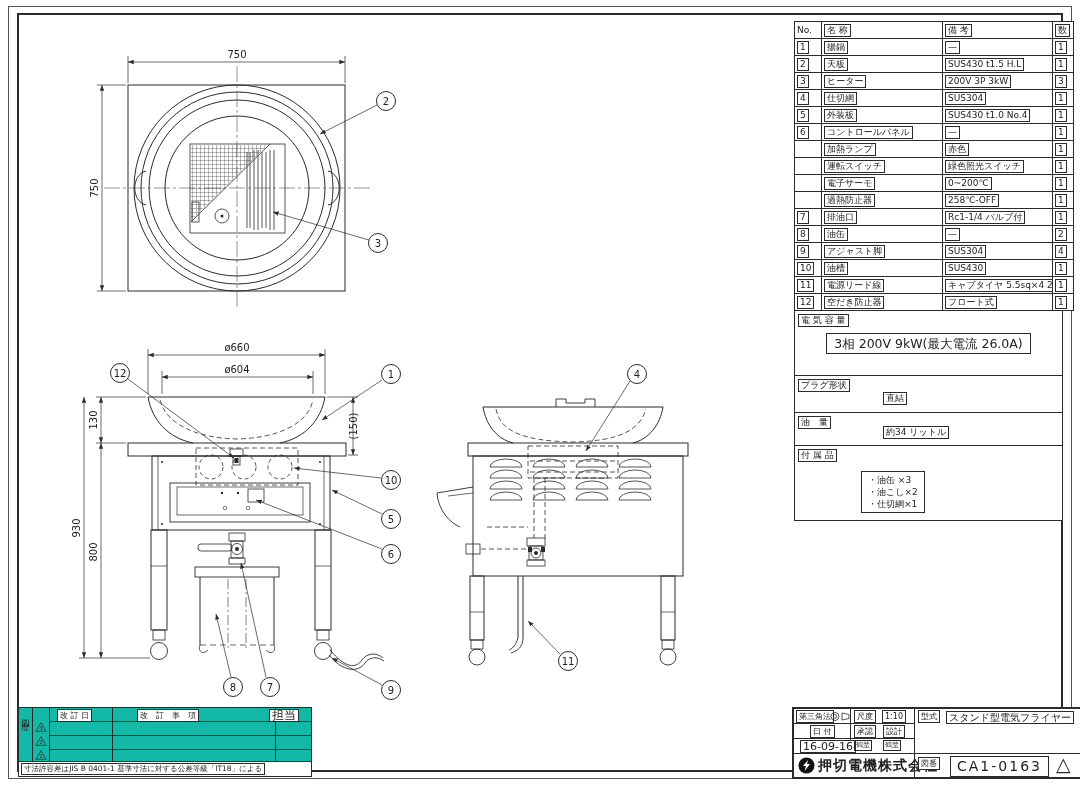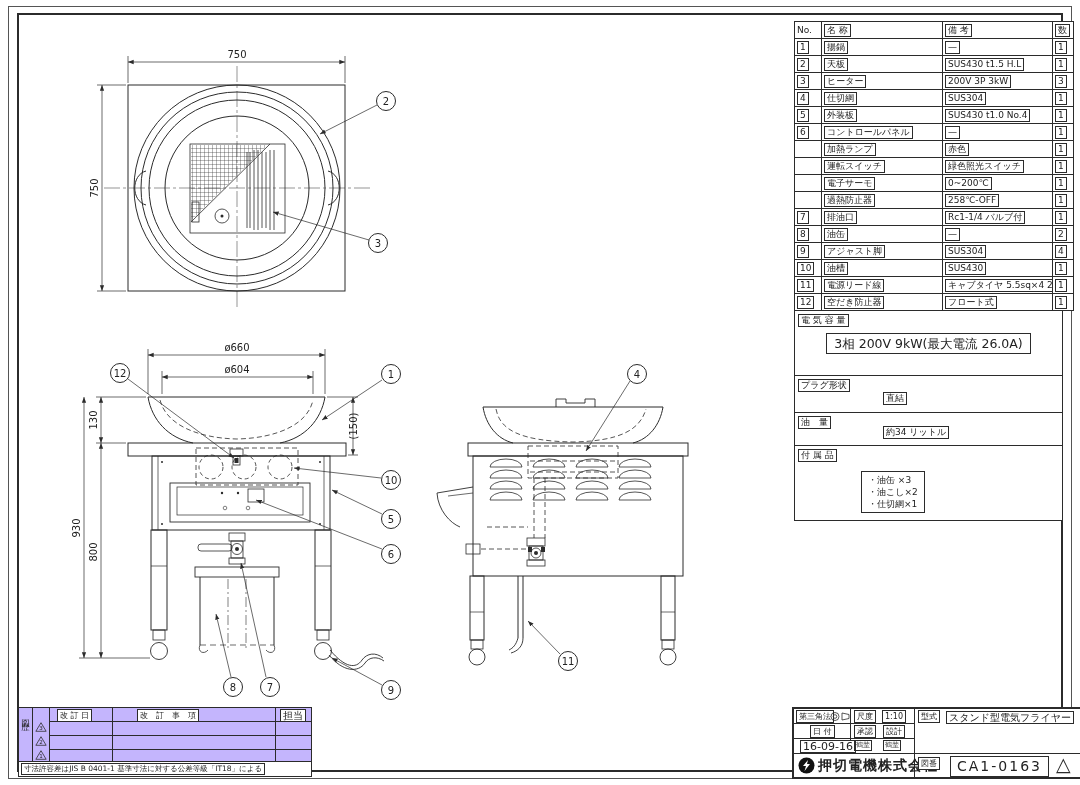--- a/index.html
+++ b/index.html
@@ -33,21 +33,21 @@
   .tb-abs{position:absolute;white-space:nowrap;}
   .vline{position:absolute;width:0;border-left:1px solid #2b2b2b;}
   .hline{position:absolute;height:0;border-top:1px solid #2b2b2b;}
   .stamp{display:inline-block;border:1px solid #2b2b2b;font-size:7px;line-height:9px;padding:0 1px;color:#444;}
   .model-number .bx{font-size:17px;letter-spacing:2px;line-height:22px;padding:0 8px;}
   .drawing-no .bx{font-size:14px;letter-spacing:2px;line-height:19px;padding:0 6px;}
   .company{font-size:14px;font-weight:bold;letter-spacing:1px;}
   .tri{font-size:19px;line-height:19px;color:#2b2b2b;}
 
   
-  .rev-table{position:absolute;left:18px;top:707px;width:292px;height:55px;border:1.5px solid #2b2b2b;background:#c4b5fd;}
+  .rev-table{position:absolute;left:18px;top:707px;width:292px;height:55px;border:1.5px solid #2b2b2b;background:#14b8a6;}
   .rev-note{position:absolute;left:18px;top:761px;width:292px;height:14px;border:1.5px solid #2b2b2b;
     display:flex;align-items:center;background:#fff;}
   .rev-note .bx{font-size:7.5px;line-height:10px;margin-left:2px;letter-spacing:0;}
   .vtext{writing-mode:vertical-rl;text-orientation:upright;font-size:8.5px;letter-spacing:4px;}
 </style>
 </head>
 <body>
 
 <div class="frame-outer"></div>
 <div class="frame-inner"></div>
@@ -486,17 +486,17 @@
   <svg class="tb-abs" style="left:16px;top:27px" width="12" height="12" viewBox="0 0 14 12">
     <path d="M7,1 L13,11 H1 Z" fill="none" stroke="#2b2b2b" stroke-width="0.9"></path>
     <text x="7" y="9.5" text-anchor="middle" font-size="6.5" fill="#222">2</text>
   </svg>
   <svg class="tb-abs" style="left:16px;top:41px" width="12" height="12" viewBox="0 0 14 12">
     <path d="M7,1 L13,11 H1 Z" fill="none" stroke="#2b2b2b" stroke-width="0.9"></path>
     <text x="7" y="9.5" text-anchor="middle" font-size="6.5" fill="#222">1</text>
   </svg>
   <span class="bx tb-abs" style="left:38px;top:1px;font-size:8px">改 訂 日</span>
   <span class="bx tb-abs" style="left:118px;top:1px;font-size:8px">改　訂　事　項</span>
-  <span class="bx tb-abs" style="left:261px;top:1px;font-size:10px">担当</span>
+  <span class="bx tb-abs" style="left:250px;top:1px;font-size:12px">担当</span>
 </div>
 <div class="rev-note">
   <span class="bx">寸法許容差はJIS B 0401-1 基準寸法に対する公差等級「IT18」による</span>
 </div>
 
 </body></html>

